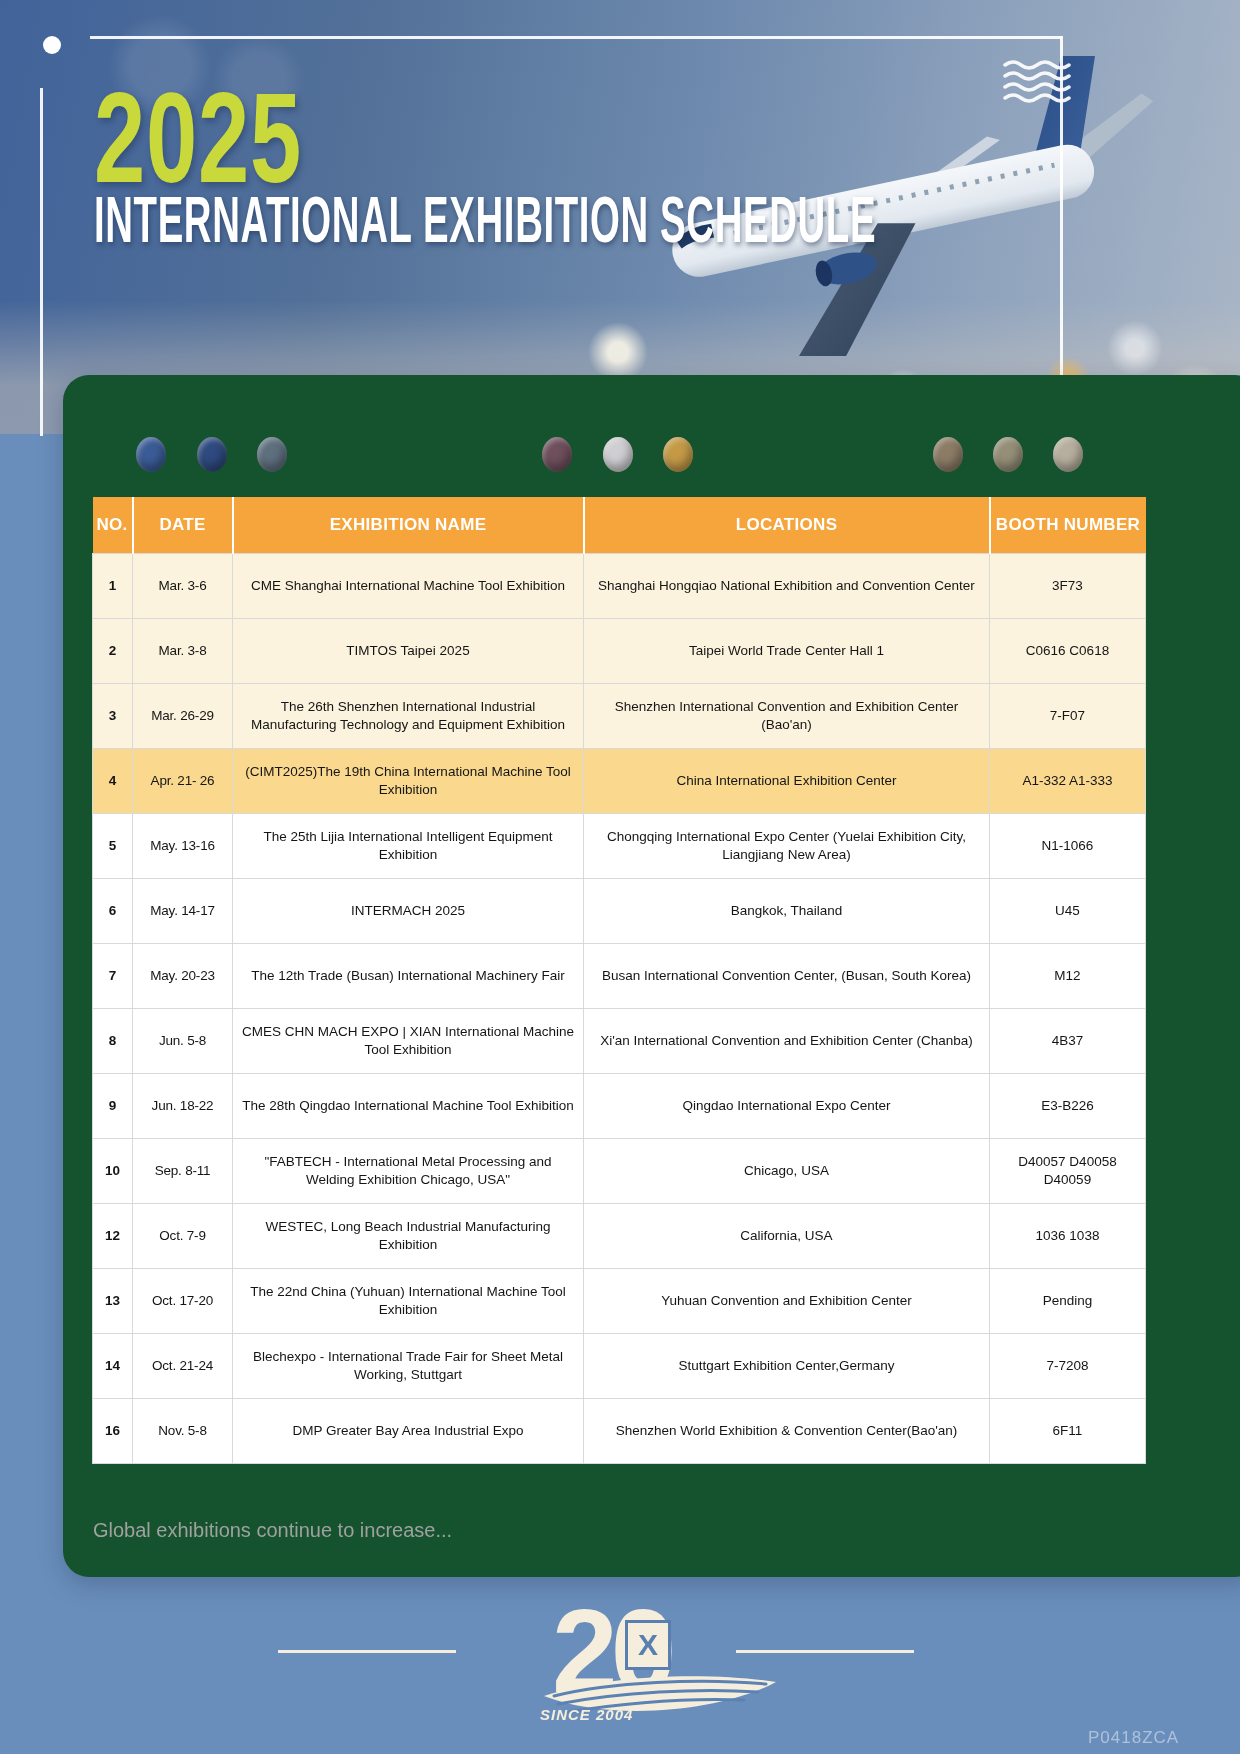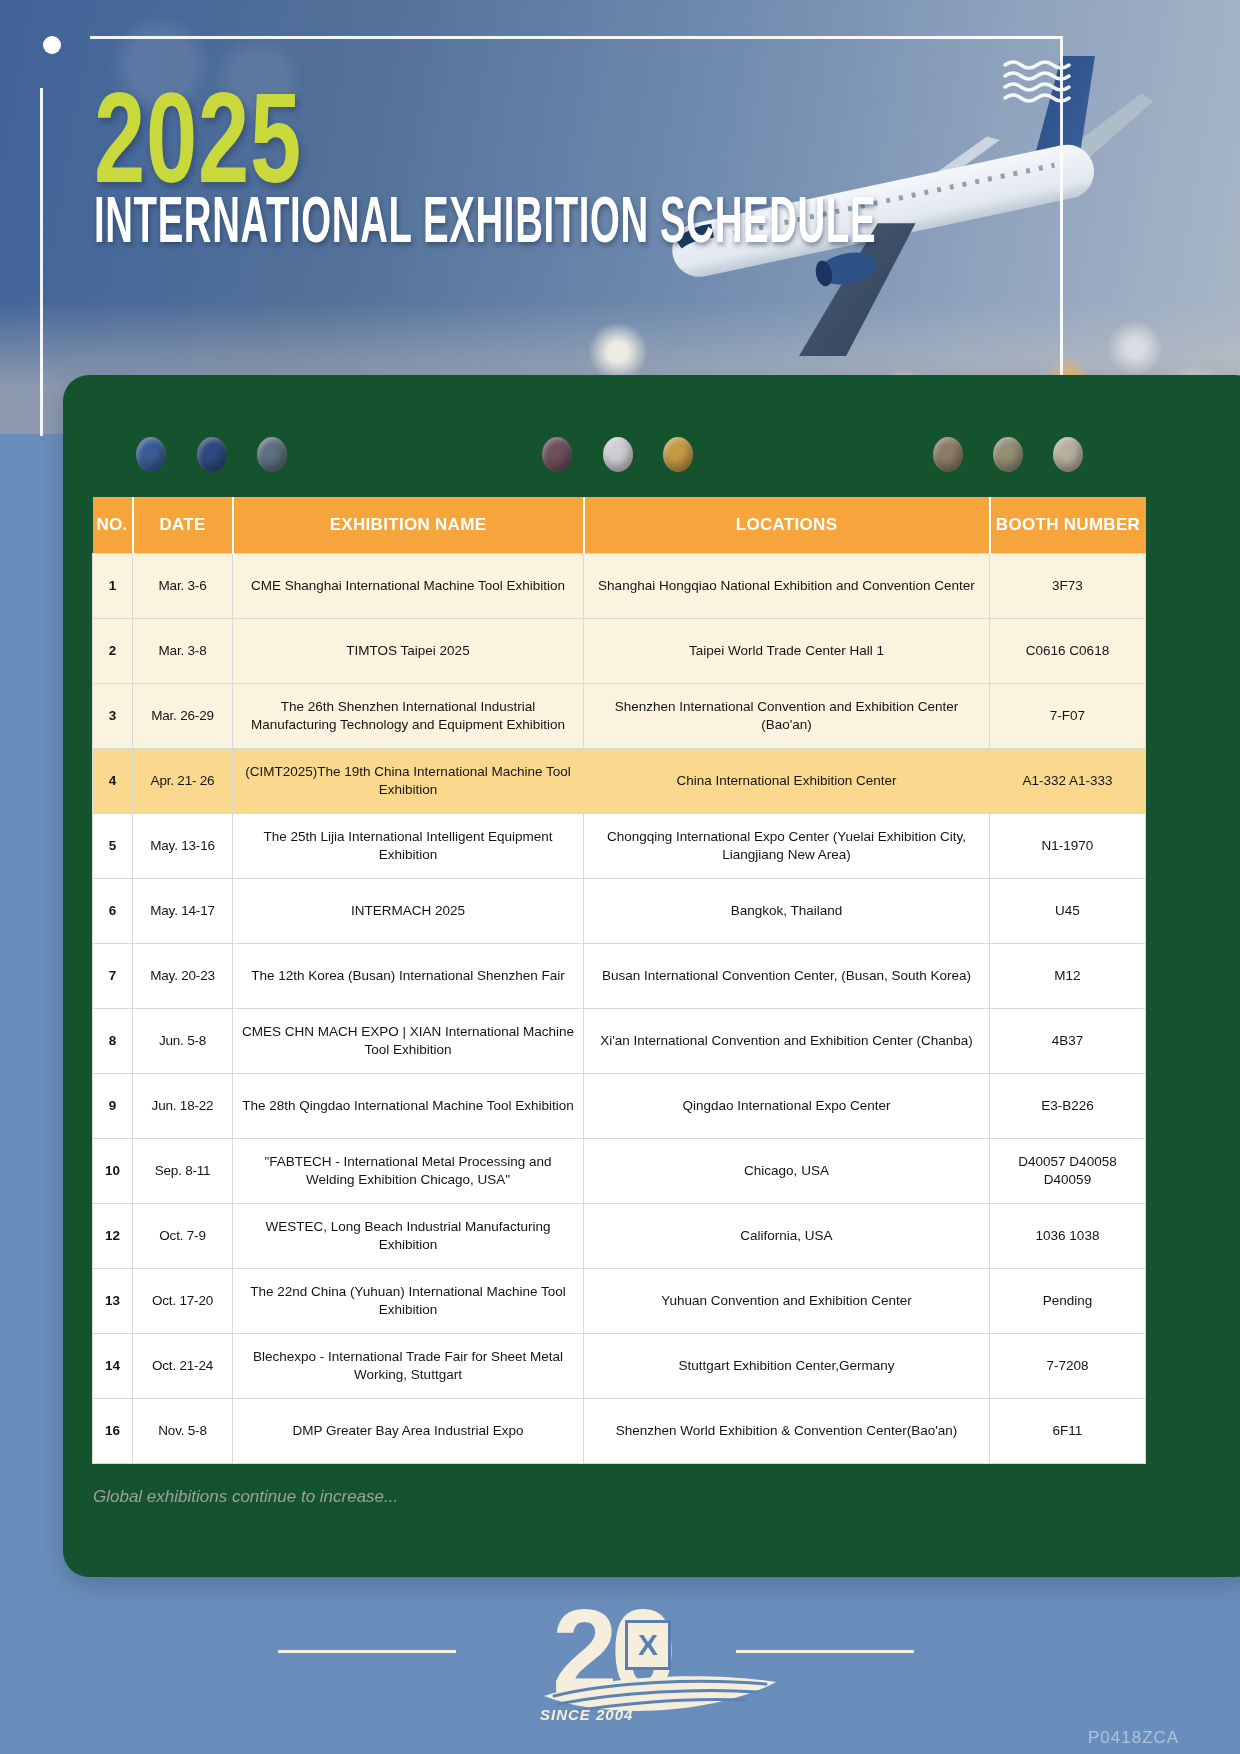--- a/index.html
+++ b/index.html
@@ -69,21 +69,21 @@
   thead th:first-child{border-left:none;}
   tbody td{height:56px;border:1.6px solid #D9D9D9;font-size:13.5px;color:#151515;text-align:center;
     vertical-align:middle;padding:4px 6px;line-height:1.32;}
   tbody tr.status-held{background:var(--held);}
   tbody tr.status-upcoming{background:var(--upcoming);}
   tbody tr.status-pending{background:var(--pending);}
   td[data-field="no"]{font-weight:bold;}
   td[data-field="date"]{white-space:nowrap;letter-spacing:-.2px;padding:4px 2px;}
   td[data-field="booth"]{padding:4px 10px;text-align:center;}
 
-  .footer-note{position:absolute;left:30px;top:1112px;color:#A0A0A0;font-size:17px;font-style:italic;}
+  .footer-note{position:absolute;left:30px;top:1144px;color:#A0A0A0;font-size:20px;}
 
   
   .logo-num{position:absolute;left:552px;top:1592px;font-size:118px;line-height:1;font-weight:700;
     color:#F6EEDC;letter-spacing:-7px;}
   .logo-x{position:absolute;left:625px;top:1620px;width:46px;height:50px;box-sizing:border-box;
     background:#F6EEDC;border:3.5px solid #597FB0;display:flex;align-items:center;justify-content:center;
     font-size:30px;font-weight:bold;color:#597FB0;}
   .logo-wave{position:absolute;left:540px;top:1666px;width:240px;height:58px;}
   .logo-since{position:absolute;left:540px;top:1706px;font-size:15px;font-weight:bold;font-style:italic;
     color:#F6EEDC;letter-spacing:1px;}
@@ -202,33 +202,33 @@
     <td data-field="date">Apr. 21- 26</td>
     <td data-field="name">(CIMT2025)The 19th China International Machine Tool Exhibition</td>
     <td data-field="location">China International Exhibition Center</td>
     <td data-field="booth">A1-332 A1-333</td>
   </tr>
             <tr class="status-pending">
     <td data-field="no">5</td>
     <td data-field="date">May. 13-16</td>
     <td data-field="name">The 25th Lijia International Intelligent Equipment Exhibition</td>
     <td data-field="location">Chongqing International Expo Center (Yuelai Exhibition City, Liangjiang New Area)</td>
-    <td data-field="booth">N1-1970</td>
+    <td data-field="booth">N1-1066</td>
   </tr>
             <tr class="status-pending">
     <td data-field="no">6</td>
     <td data-field="date">May. 14-17</td>
     <td data-field="name">INTERMACH 2025</td>
     <td data-field="location">Bangkok, Thailand</td>
     <td data-field="booth">U45</td>
   </tr>
             <tr class="status-pending">
     <td data-field="no">7</td>
     <td data-field="date">May. 20-23</td>
-    <td data-field="name">The 12th Korea (Busan) International Shenzhen Fair</td>
+    <td data-field="name">The 12th Trade (Busan) International Machinery Fair</td>
     <td data-field="location">Busan International Convention Center, (Busan, South Korea)</td>
     <td data-field="booth">M12</td>
   </tr>
             <tr class="status-pending">
     <td data-field="no">8</td>
     <td data-field="date">Jun. 5-8</td>
     <td data-field="name">CMES CHN MACH EXPO | XIAN International Machine Tool Exhibition</td>
     <td data-field="location">Xi'an International Convention and Exhibition Center (Chanba)</td>
     <td data-field="booth">4B37</td>
   </tr>

